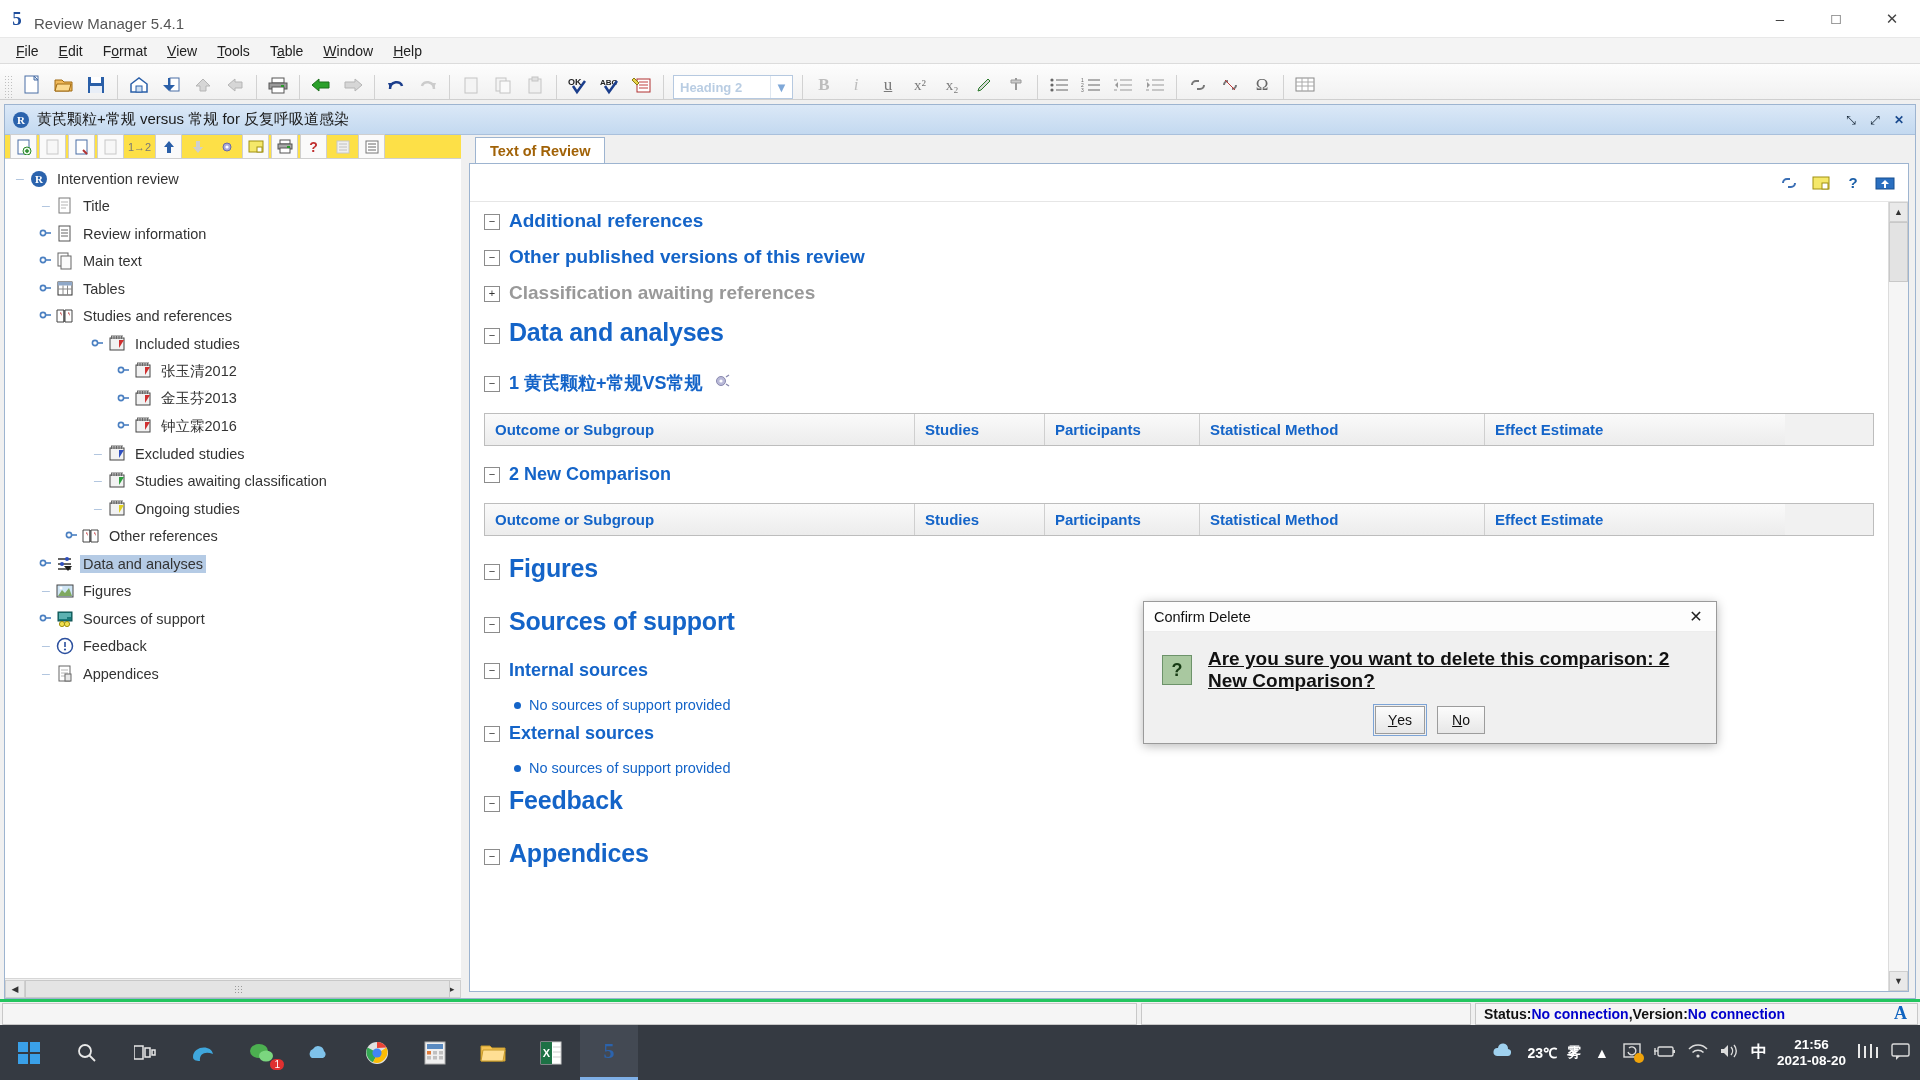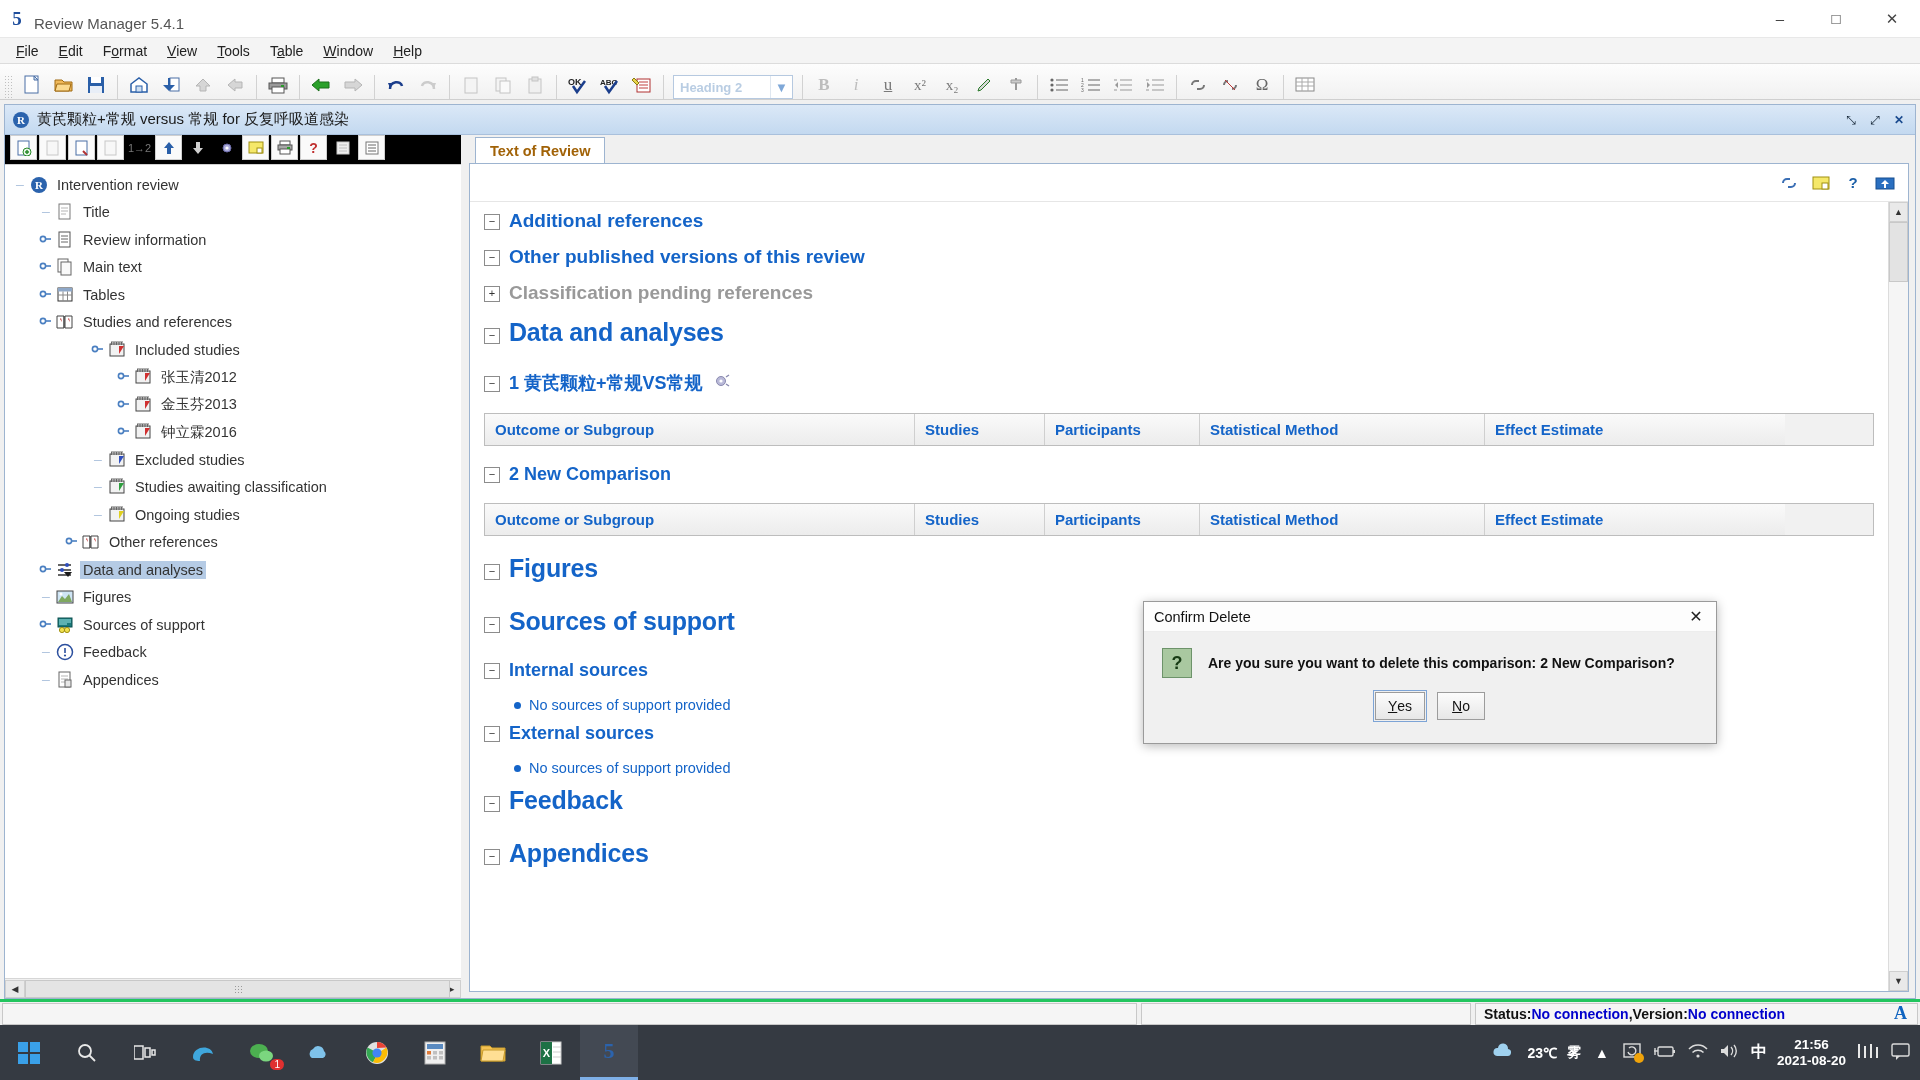--- a/index.html
+++ b/index.html
@@ -57,21 +57,21 @@
     display:flex; align-items:center; padding-left:6px; border-bottom:1px solid #a9c0dc;
   }
   .doctitle .dicon { width:20px; height:20px; margin-right:6px; display:flex; align-items:center; justify-content:center; }
   .doctitle .dtext { font-size:15px; font-weight:normal; color:#1a1a1a;text-align:right; }
   .doctitle .dbtns { margin-left:auto; display:flex; gap:4px; padding-right:6px; }
   .dbtn { width:20px; height:18px; display:flex; align-items:center; justify-content:center; font-size:12px; color:#123; }
   .dbtn.x { color:#1b4b8f; font-weight:bold; }
   .docbody { flex:1; display:flex; }
   
   .leftpane { width: 456px; background:#fff; border-right:none; display:flex; flex-direction:column; }
-  .leftTB { height: 30px; background:#000000; display:flex; padding-left:4px;
+  .leftTB { height: 24px; background:#fde047; display:flex; align-items:center; padding-left:4px;
             border-bottom:1px solid #d0d0d0; }
   .lbtn { width:27px; height:25px; margin:0 1px; display:flex; align-items:center; justify-content:center;
           border:1px solid #cfcfcf; background:#fafafa; font-size:12px; }
   .lbtn.flat { border-color: transparent; background: transparent; }
   .tree { flex:1; overflow:hidden; padding-top:6px; background:#fff; position:relative; font-size:14.5px; color:#333; }
   .trow { display:flex; align-items:center; height:27.5px; padding-left:6px; white-space:nowrap; }
   .trow .knob { width:18px; text-align:center; color:#4a7fc1; font-size:11px; }
   .trow .ticon { width:20px; margin-right:5px; display:flex; align-items:center; justify-content:center; }
   .trow .tlabel { padding: 1px 3px; }
   .trow.sel .tlabel { background:#b5cbe5; }
@@ -122,21 +122,21 @@
             background:#f0f0f0; border:1px solid #9a9a9a; box-shadow: 0 2px 10px rgba(0,0,0,.28); z-index:50; }
   .dlg-title { height:30px; background:#fdfdfd; display:flex; align-items:center; padding-left:10px;
                border-bottom:1px solid #ededed; }
   .dlg-title .t { font-size:14.5px; color:#111; }
   .dlg-title .x { margin-left:auto; width:40px; height:100%; display:flex; align-items:center;
                   justify-content:center; font-size:16px; color:#222; }
   .dlg-body { display:flex; align-items:center; padding: 16px 18px 0 18px; }
   .qicon { width:30px; height:30px; background:#a9c8a0; border:1px solid #6d936a; display:flex;
            align-items:center; justify-content:center; font-weight:bold; font-size:18px; color:#173b14;
            margin-right:16px; flex:none; }
-  .dlg-msg { font-size:14px; color:#111; font-weight:bold; }
+  .dlg-msg { font-size:19px; color:#111; font-weight:bold;text-decoration:underline; }
   .dlg-btns { display:flex; justify-content:center; gap:12px; margin-top:14px; }
   .dlg-btn { min-width:48px; height:28px; padding:0 12px; border:1px solid #9c9c9c;
              background: linear-gradient(#fcfcfc,#e7e7e7); font-size:14px; color:#111;
              display:flex; align-items:center; justify-content:center; }
   .dlg-btn.def { outline:1px solid #7da4d6; outline-offset:1px; }
   .dlg-btn u { text-decoration: underline; }
   
   .statusbar { height:26px; display:flex; align-items:center; background:#f0f0f0; border-top:3px solid #22c55e; }
   .sb-seg { height:22px; border:1px solid #c8c8c8; background:#f5f5f5; margin: 0 2px; }
   .sb1 { width:1135px; } .sb2 { width:330px; }
@@ -766,21 +766,21 @@
                   <span class="h2">Additional references</span>
                 </div>
                 <div class="gap8"></div>
                 <div class="h-line">
                   <span class="toggle">−</span>
                   <span class="h2">Other published versions of this review</span>
                 </div>
                 <div class="gap8"></div>
                 <div class="h-line">
                   <span class="toggle">+</span>
-                  <span class="h2g">Classification pending references</span>
+                  <span class="h2g">Classification awaiting references</span>
                 </div>
                 <div class="gap8"></div>
                 <div class="h-line">
                   <span class="toggle">−</span>
                   <span class="h1">Data and analyses</span>
                 </div>
                 <div class="gap18"></div>
                 <div class="h-line">
                   <span class="toggle">−</span>
                   <span class="h3">1 黄芪颗粒+常规VS常规</span>

